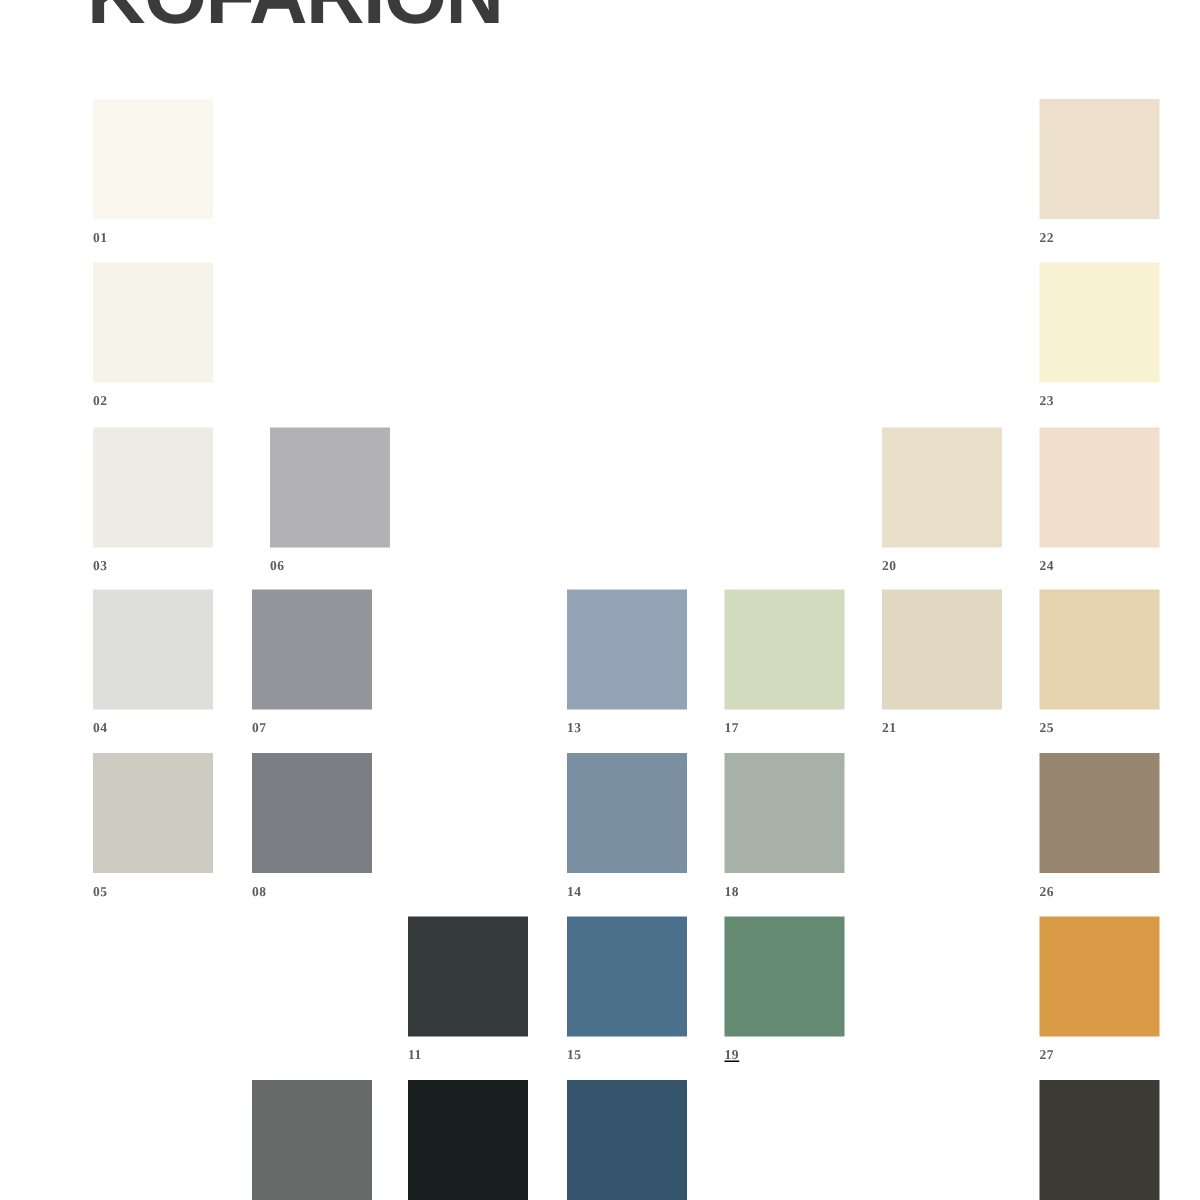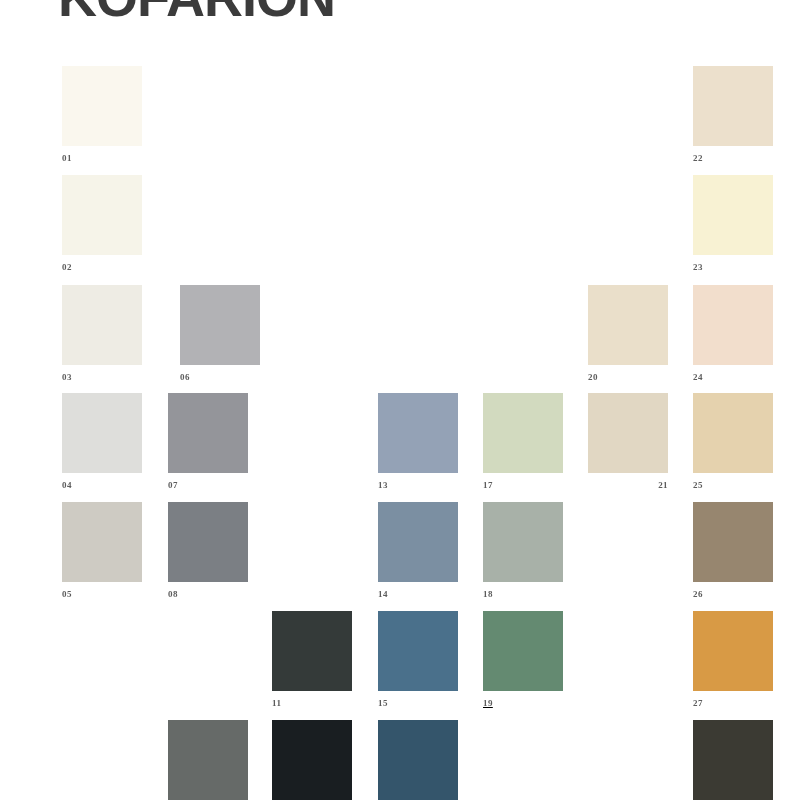--- a/index.html
+++ b/index.html
@@ -105,21 +105,21 @@
       <span class="swatch-label">07</span>
     </div>
     <div class="swatch-cell" style="left: 378px; top: 393px;">
       <span class="swatch-chip" title="#94a2b6" style="width: 80px; height: 80px; background: rgb(148, 162, 182);"></span>
       <span class="swatch-label">13</span>
     </div>
     <div class="swatch-cell" style="left: 483px; top: 393px;">
       <span class="swatch-chip" title="#d2dabf" style="width: 80px; height: 80px; background: rgb(210, 218, 191);"></span>
       <span class="swatch-label">17</span>
     </div>
-    <div class="swatch-cell" style="left: 588px; top: 393px; text-align: right;">
+    <div class="swatch-cell" style="left: 588px; top: 393px;">
       <span class="swatch-chip" title="#e1d7c3" style="width: 80px; height: 80px; background: rgb(225, 215, 195);"></span>
       <span class="swatch-label">21</span>
     </div>
     <div class="swatch-cell" style="left: 693px; top: 393px;">
       <span class="swatch-chip" title="#e5d2ae" style="width: 80px; height: 80px; background: rgb(229, 210, 174);"></span>
       <span class="swatch-label">25</span>
     </div>
     <div class="swatch-cell" style="left: 62px; top: 502px;">
       <span class="swatch-chip" title="#cecbc3" style="width: 80px; height: 80px; background: rgb(206, 203, 195);"></span>
       <span class="swatch-label">05</span>

